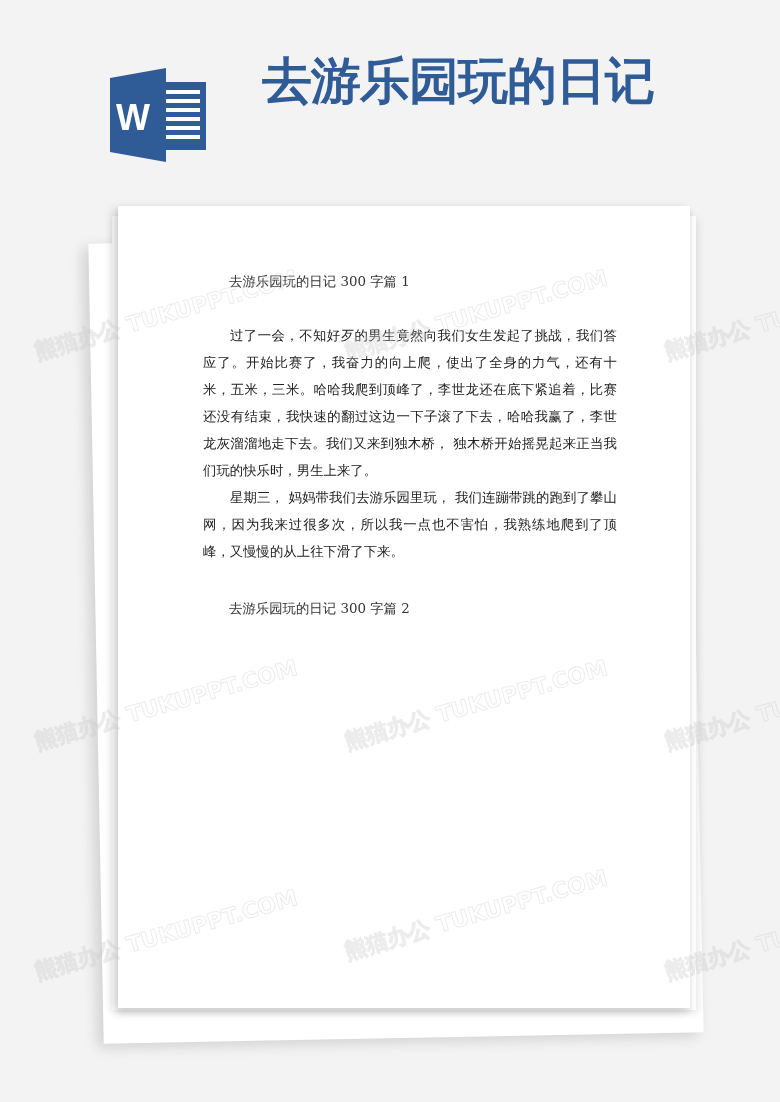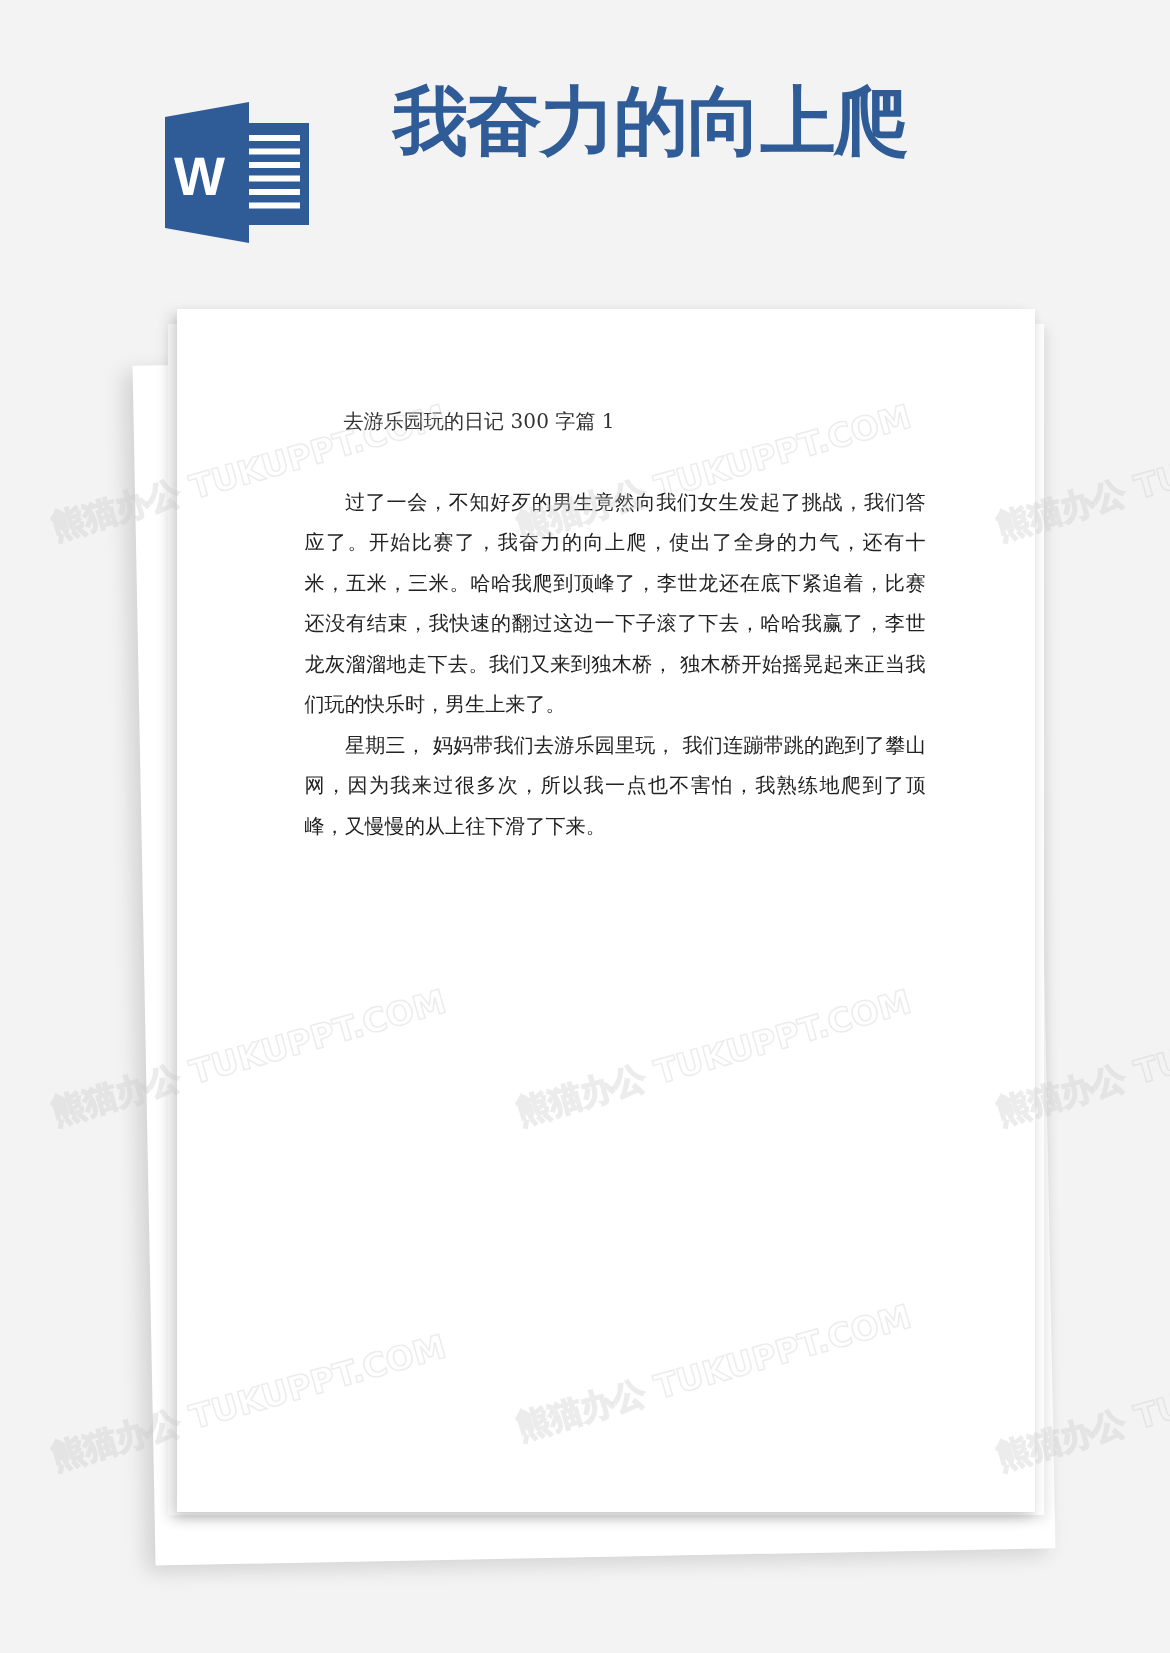--- a/index.html
+++ b/index.html
@@ -63,35 +63,36 @@
     <rect x="58" y="22" width="34" height="4" fill="#ffffff"></rect>
     <rect x="58" y="31" width="34" height="4" fill="#ffffff"></rect>
     <rect x="58" y="40" width="34" height="4" fill="#ffffff"></rect>
     <rect x="58" y="49" width="34" height="4" fill="#ffffff"></rect>
     <rect x="58" y="58" width="34" height="4" fill="#ffffff"></rect>
     <rect x="58" y="67" width="34" height="4" fill="#ffffff"></rect>
     <polygon points="2,10 58,0 58,94 2,84" fill="#2f5b97"></polygon>
     <text x="8" y="62" fill="#ffffff" font-family="Liberation Sans, sans-serif" font-weight="bold" font-size="36">W</text>
   </svg>
   <div class="title">
-    <span class="line">我奋力的向上爬</span>
+    <span class="line">去游乐园玩的日记</span>
   </div>
 </div>
 
 <div class="stack">
   <div class="sheet-back"></div>
   <div class="sheet-mid"></div>
   <div class="page"></div>
 
   <div class="content">
     <div class="sec-heading">去游乐园玩的日记 300 字篇 1</div>
     <div class="spacer"></div>
     <p class="para">过了一会，不知好歹的男生竟然向我们女生发起了挑战，我们答应了。开始比赛了，我奋力的向上爬，使出了全身的力气，还有十米，五米，三米。哈哈我爬到顶峰了，李世龙还在底下紧追着，比赛还没有结束，我快速的翻过这边一下子滚了下去，哈哈我赢了，李世龙灰溜溜地走下去。我们又来到独木桥， 独木桥开始摇晃起来正当我们玩的快乐时，男生上来了。</p>
     <p class="para">星期三， 妈妈带我们去游乐园里玩， 我们连蹦带跳的跑到了攀山网，因为我来过很多次，所以我一点也不害怕，我熟练地爬到了顶峰，又慢慢的从上往下滑了下来。</p>
     <div class="sec-gap"></div>
+    <div class="sec-heading">去游乐园玩的日记 300 字篇 2</div>
   </div>
 </div>
 
 <div class="watermark" style="left:30px; top:300px;">熊猫办公 TUKUPPT.COM</div>
 <div class="watermark" style="left:340px; top:300px;">熊猫办公 TUKUPPT.COM</div>
 <div class="watermark" style="left:660px; top:300px;">熊猫办公 TUKUPPT.COM</div>
 <div class="watermark" style="left:30px; top:690px;">熊猫办公 TUKUPPT.COM</div>
 <div class="watermark" style="left:340px; top:690px;">熊猫办公 TUKUPPT.COM</div>
 <div class="watermark" style="left:660px; top:690px;">熊猫办公 TUKUPPT.COM</div>
 <div class="watermark" style="left:30px; top:920px;">熊猫办公 TUKUPPT.COM</div>

